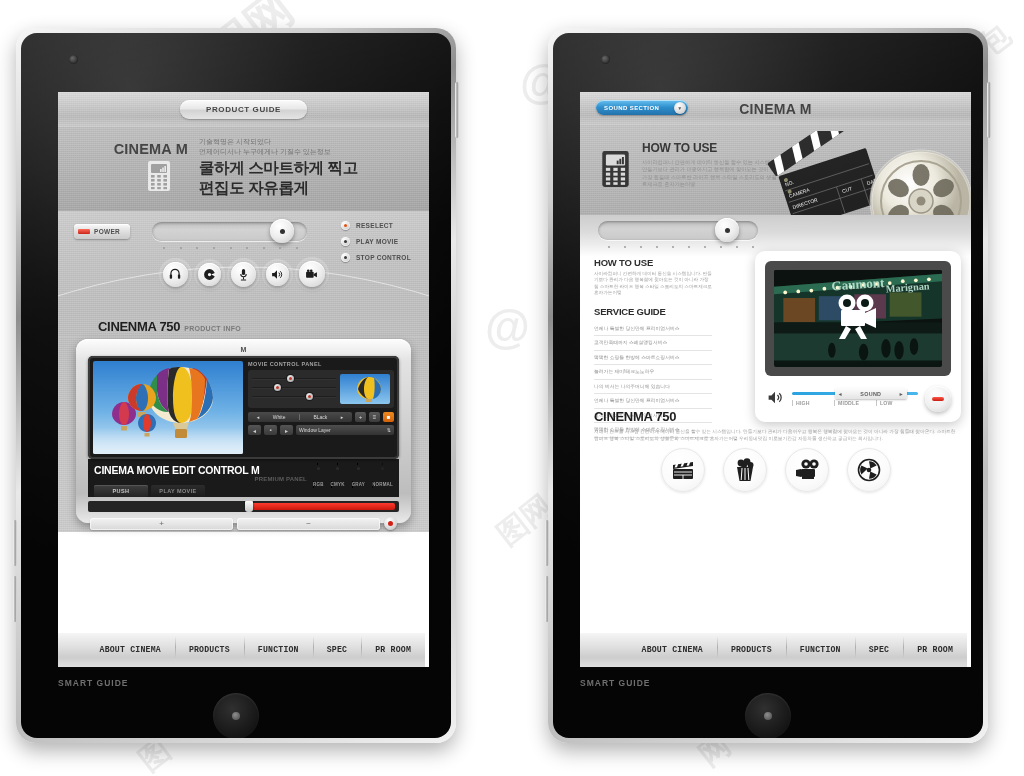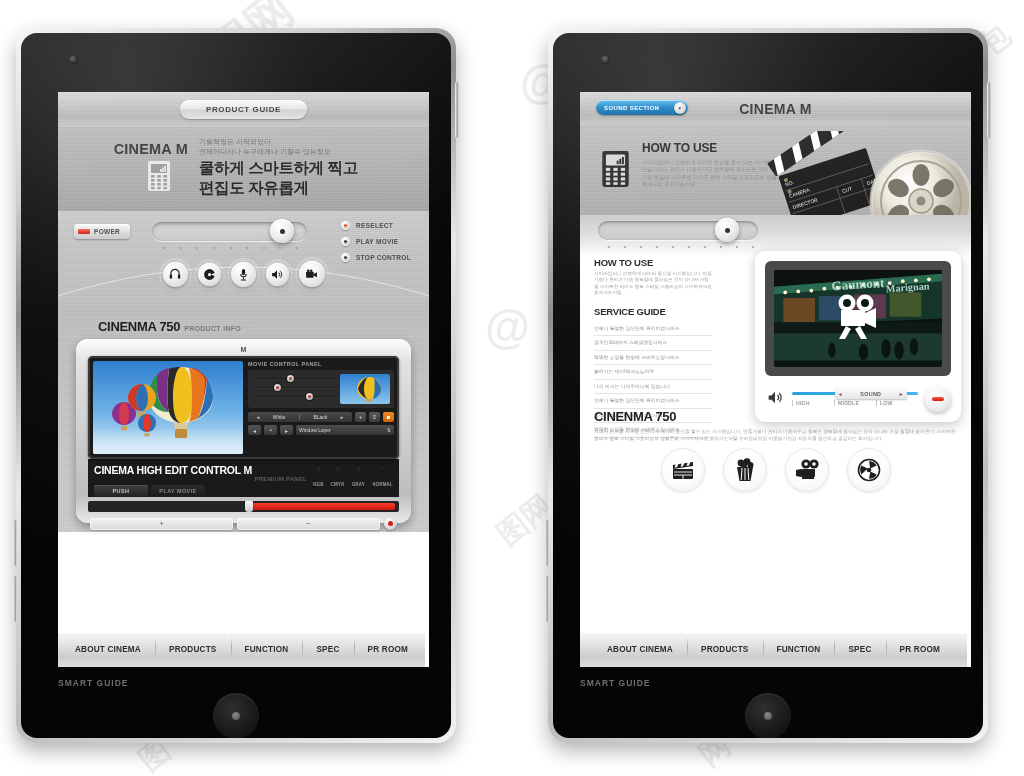--- a/index.html
+++ b/index.html
@@ -225,22 +225,23 @@
      display:flex;align-items:center;justify-content:center;font-size:8px;color:#6a6a6a;}
   .rec-dot { width:13px;height:13px;border-radius:50%;
      background: radial-gradient(circle at 38% 30%, #fff, #dcdcdc 55%, #b5b5b5);
      box-shadow:0 1px 2px rgba(0,0,0,.35); display:flex;align-items:center;justify-content:center;}
   .rec-dot i { width:5px;height:5px;border-radius:50%;background:#d02016;display:block;}
 
   
   .nav {
     position:absolute; left:0; right:4px; bottom:0; height:35px;
     background: linear-gradient(180deg,#f7f7f7 0%,#e0e0e0 42%,#cdcdcd 72%,#dedede 100%);
-    display:flex; align-items:center; justify-content:center;
+    display:flex; align-items:center; justify-content:flex-end;
     box-shadow: inset 0 1px 0 #fff;
+    font-family: Liberation Mono, monospace;
   }
   .nav a {
     font-size:8.2px; font-weight:bold; color:#2d2d2d; letter-spacing:.2px;
     padding: 0 14px; position:relative; text-decoration:none; white-space:nowrap;
   }
   .nav a + a::before {
     content:""; position:absolute; left:0; top:-9px; height:22px; width:1px;
     background: linear-gradient(180deg, rgba(0,0,0,0), rgba(0,0,0,.22), rgba(0,0,0,0));
   }
   .smart-guide { position:absolute; font-size:8.5px; font-weight:bold; color:#6f6f6f; letter-spacing:1px; z-index:7;}
@@ -581,21 +582,21 @@
                   <div class="sel-drop">
                     <span>Window Layer</span>
                     <span style="font-size:5px;">⇅</span>
                   </div>
                 </div>
               </div>
             </div>
 
             <div class="device-foot">
               <div style="flex:1;">
-                <div class="dev-title">CINEMA HIGH EDIT CONTROL M</div>
+                <div class="dev-title">CINEMA MOVIE EDIT CONTROL M</div>
                 <div class="dev-sub">PREMIUM PANEL</div>
                 <div class="push-row">
                   <div class="push-btn dark">PUSH</div>
                   <div class="push-btn darker">PLAY MOVIE</div>
                 </div>
               </div>
               <div class="colormode">
                 <div class="cm">
                   <span class="d"><i></i></span>
                   <span>RGB</span>

